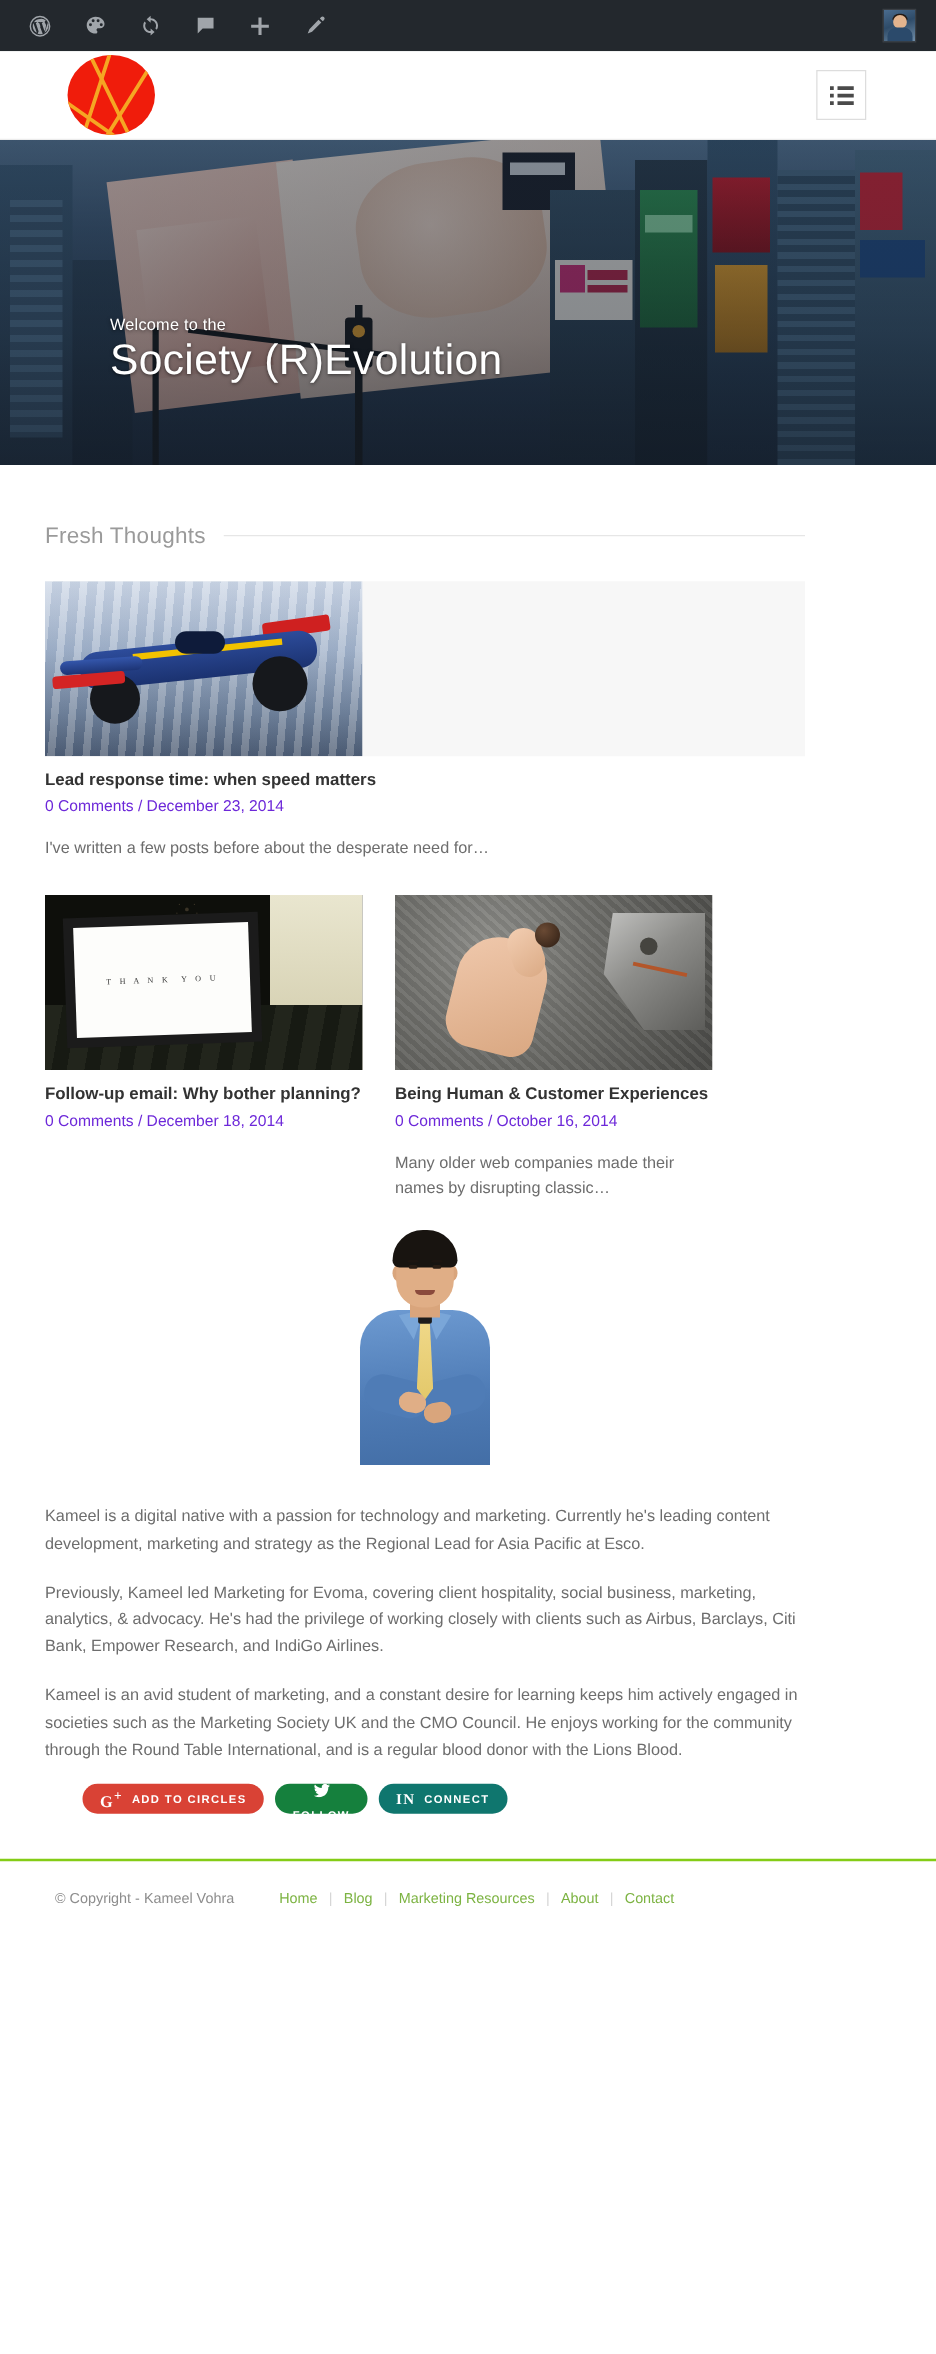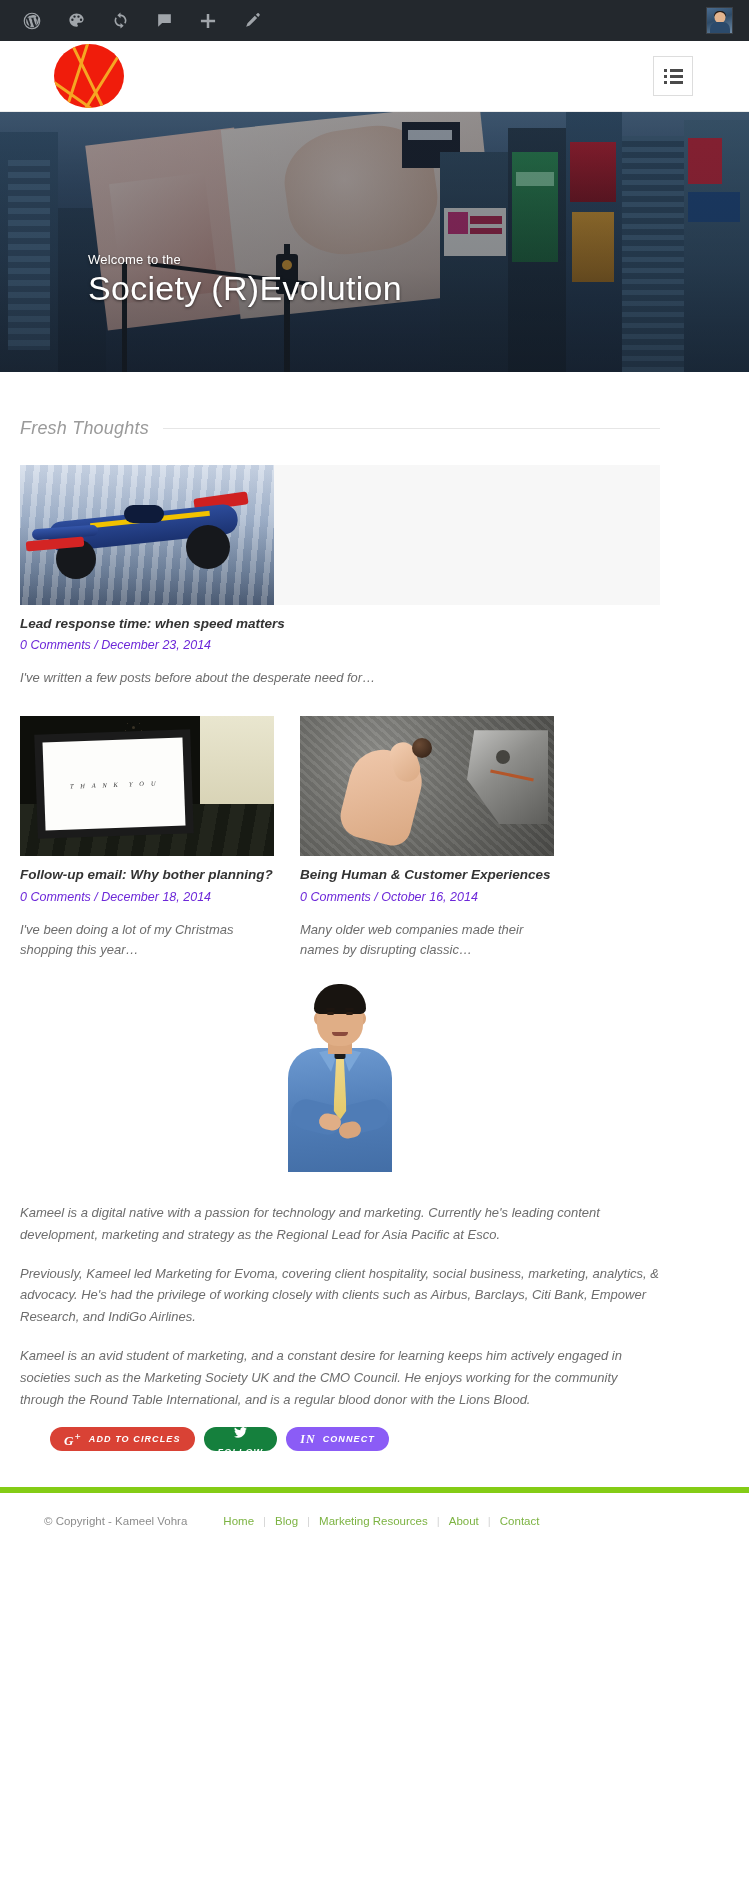--- a/index.html
+++ b/index.html
@@ -110,21 +110,21 @@
     left: 88px;
     bottom: 64px;
     color: #ffffff;
     text-shadow: 0 1px 3px rgba(0,0,0,.55);
     margin-top: 44px;
   }
   .hero-sub { font-size: 13px; letter-spacing: .2px; margin-bottom: 2px; font-weight: 400; }
   .hero-title { font-size: 34px; font-weight: 400; letter-spacing: .3px; line-height: 1.15; }
 
   
-  .wrap { width: 680px; padding: 0 20px; font-style: italic; }
+  .wrap { width: 680px; padding: 0 36px; }
   .section-head {
     display: flex; align-items: center; gap: 14px;
     margin-top: 46px;
   }
   .section-head .t {
     font-size: 18px; color: #9a9a9a; font-weight: 400; white-space: nowrap; letter-spacing: .2px;
   }
   .section-head .rule { flex: 1; height: 1px; background: #e6e6e6; }
 
   .posts { margin-top: 26px; }
@@ -224,21 +224,21 @@
   .sbtn {
     height: 24px; border-radius: 12px; display: inline-flex; align-items: center; gap: 7px;
     padding: 0 14px; color: #fff; font-size: 9px; letter-spacing: 1.1px; font-weight: bold;
     text-transform: uppercase; cursor: pointer; white-space: nowrap;
   }
   .sbtn .gi { font-size: 13px; font-weight: bold; font-family:"Liberation Serif", serif; line-height:1; }
   .sbtn .li { font-size: 12px; font-weight: bold; line-height:1; font-family:"Liberation Serif", serif; }
 
   
   .footer {
-    border-top: 6px solid #84cc16;
+    border-top: 2px solid #84cc16;
     height: 62px;
     display: flex; align-items: center;
     padding: 0 44px;
     background: #ffffff;
   }
   .copy { font-size: 11.5px; color: #8d8d8d; }
   .fnav { margin-left: 36px; display: flex; align-items: center; }
   .fnav a { font-size: 11.5px; color: #7cb342; text-decoration: none; cursor: pointer; }
   .fnav .sep { color: #d5d5d5; margin: 0 9px; font-size: 11.5px; }
 </style>
@@ -394,21 +394,20 @@
               <div class="card"></div>
               <div class="inner">
                   <span>T H A N K&nbsp; Y O U</span>
                 </div>
               <div class="spider"></div>
             </div>
           </div>
         </div>
         <div class="post-title">Follow-up email: Why bother planning?</div>
         <div class="post-meta">0 Comments / December 18, 2014</div>
-        <div class="post-excerpt">I've been doing a lot of my Christmas shopping this year…</div>
       </div>
 
       <div class="post">
         <div class="thumb-box">
           <div class="thumb">
             <div class="rh">
               <div class="grain"></div>
               <div class="robot"></div>
               <div class="joint"></div>
               <div class="wire"></div>
@@ -462,21 +461,21 @@
       <span>Add to Circles</span>
     </div>
     <div class="sbtn" style="background:#15803d;flex-direction:column;">
       <span>
         <svg width="13" height="11" viewBox="0 0 24 20" fill="#ffffff">
             <path d="M24 2.4a9.6 9.6 0 0 1-2.8.8A4.9 4.9 0 0 0 23.3.4a9.7 9.7 0 0 1-3.1 1.2A4.9 4.9 0 0 0 11.8 6a13.9 13.9 0 0 1-10-5.1 4.9 4.9 0 0 0 1.5 6.6A4.8 4.8 0 0 1 1 6.8v.1a4.9 4.9 0 0 0 3.9 4.8 4.9 4.9 0 0 1-2.2.1 4.9 4.9 0 0 0 4.6 3.4A9.9 9.9 0 0 1 0 17.4a13.9 13.9 0 0 0 7.5 2.2c9.1 0 14-7.5 14-14v-.7A10 10 0 0 0 24 2.4z"></path>
           </svg>
       </span>
       <span>Follow</span>
     </div>
-    <div class="sbtn" style="background:#8b5cf6;">
+    <div class="sbtn" style="background:#0f766e;">
       <span class="li">in</span>
       <span>Connect</span>
     </div>
   </div>
 </div>
 
 <div class="footer">
   <div class="copy">© Copyright - Kameel Vohra</div>
   <div class="fnav">
     <a>Home</a>

